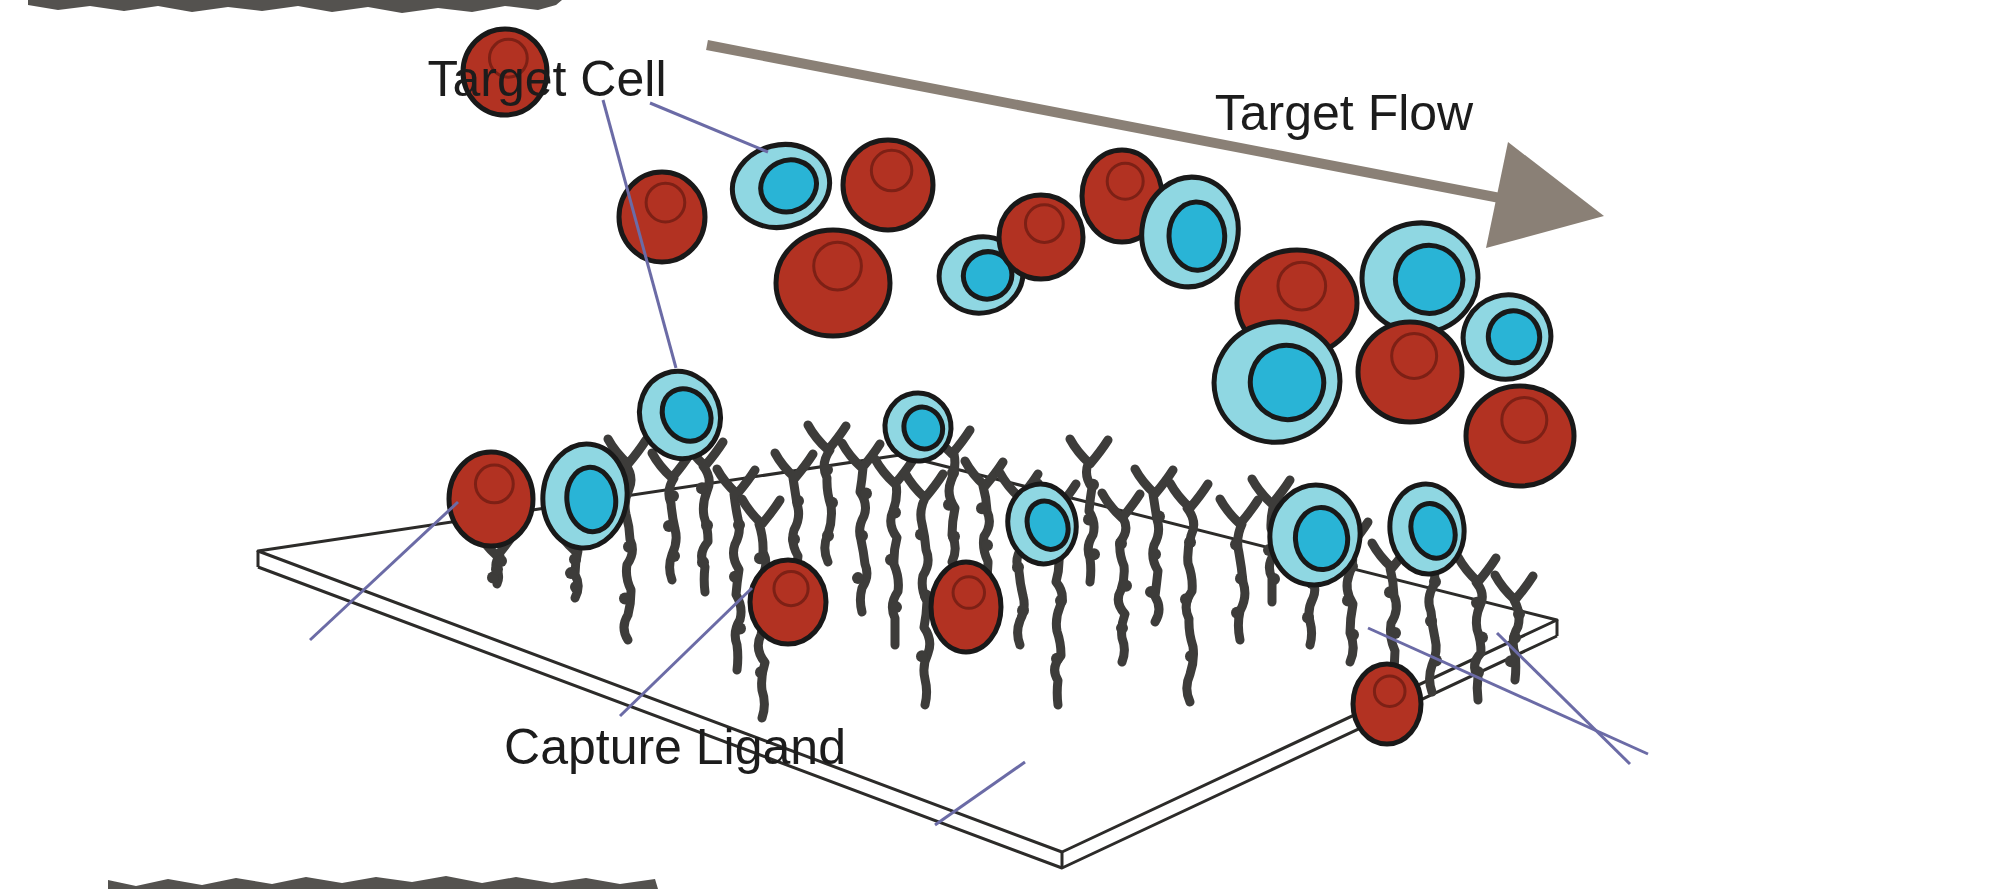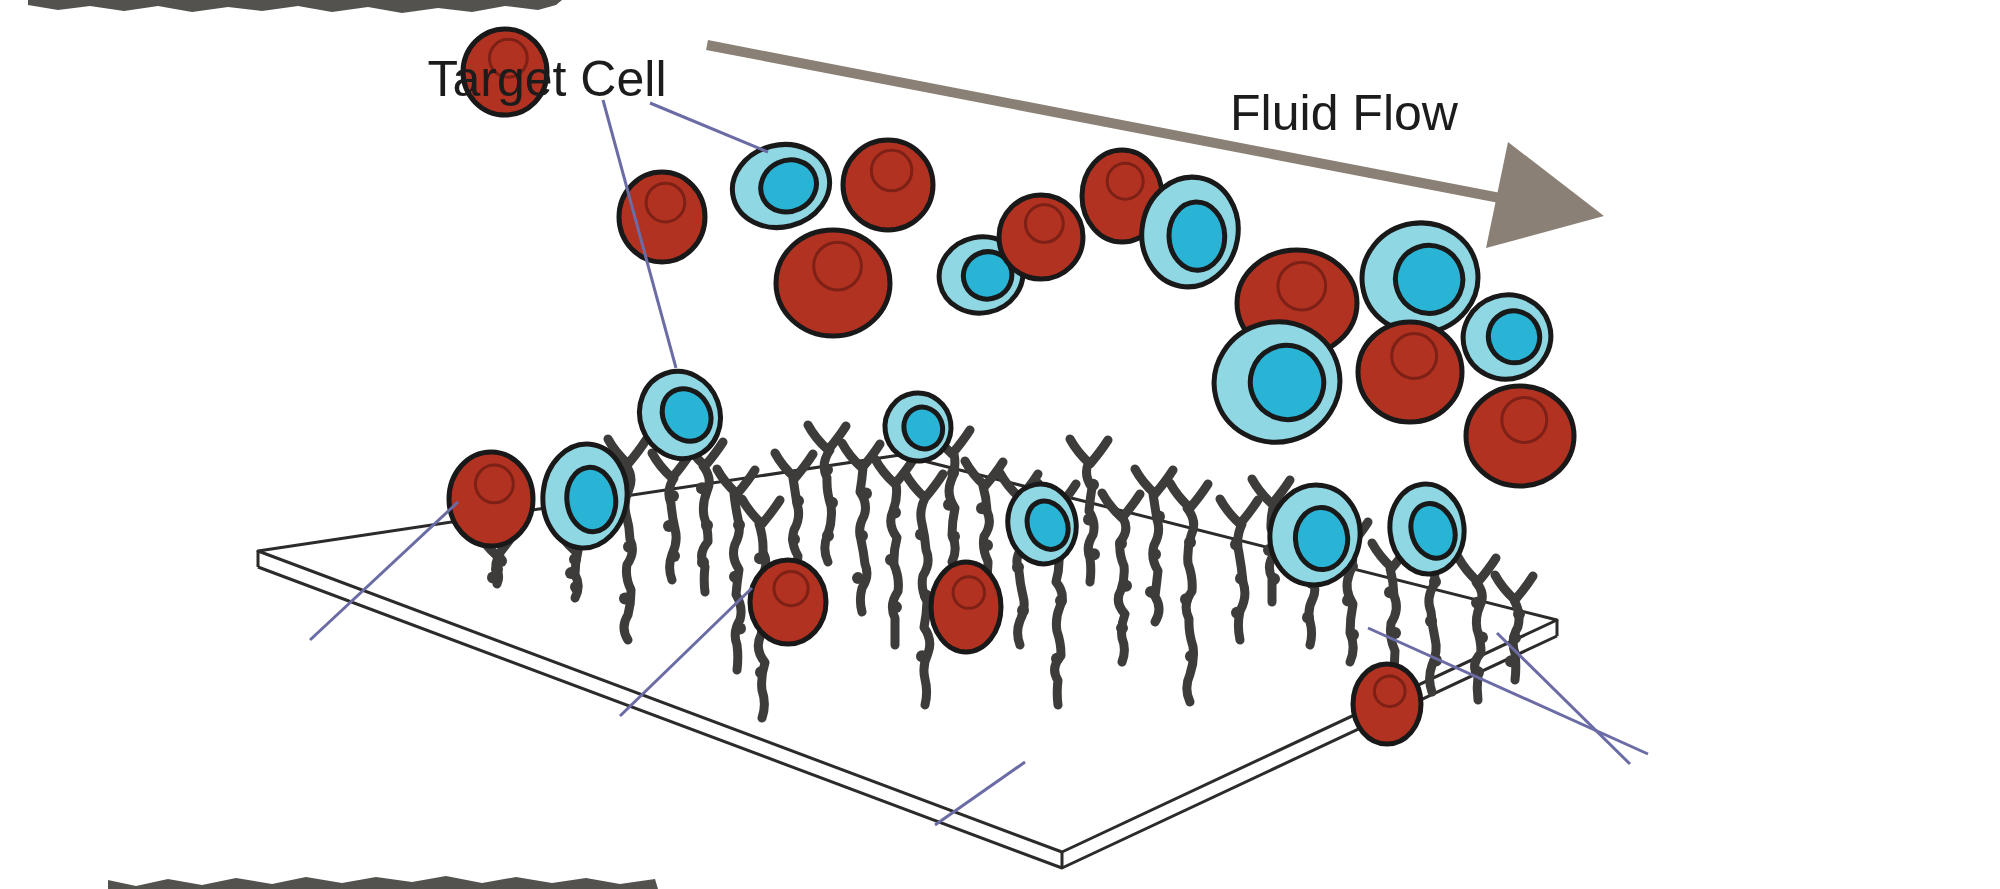--- a/index.html
+++ b/index.html
@@ -307,14 +307,15 @@
         <line x1="650" y1="103" x2="768" y2="152" stroke="#6b6ba6" stroke-width="3"></line>
         <line x1="310" y1="640" x2="458" y2="502" stroke="#6b6ba6" stroke-width="3"></line>
         <line x1="620" y1="716" x2="752" y2="588" stroke="#6b6ba6" stroke-width="3"></line>
         <line x1="935" y1="825" x2="1025" y2="762" stroke="#6b6ba6" stroke-width="3"></line>
         <line x1="1648" y1="754" x2="1368" y2="628" stroke="#6b6ba6" stroke-width="3"></line>
         <line x1="1630" y1="764" x2="1497" y2="633" stroke="#6b6ba6" stroke-width="3"></line>
       </g>
     </svg>
 
   <div class="lbl" style="left:547px;top:52px;">Target Cell</div>
-  <div class="lbl" style="left:1344px;top:86px;">Fluid Flow</div>
+  <div class="lbl" style="left:1344px;top:86px;">Target Flow</div>
+  <div class="lbl" style="left:675px;top:720px;">Capture Ligand</div>
 </div>
 
 </body></html>

